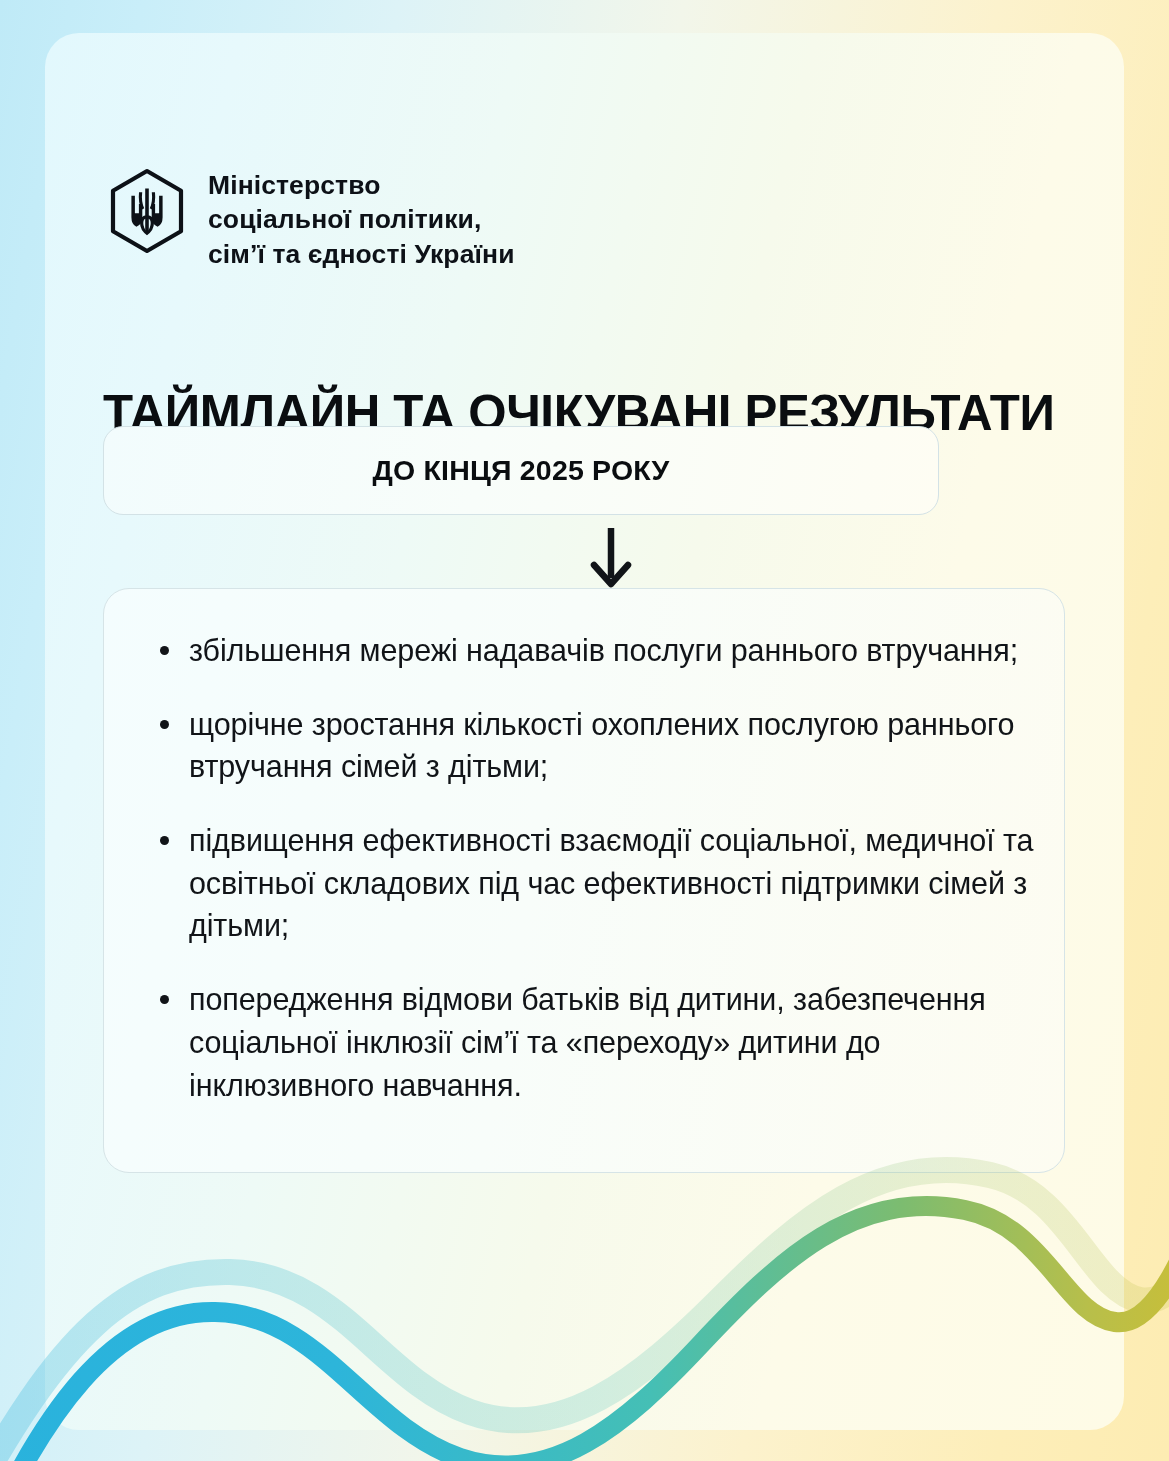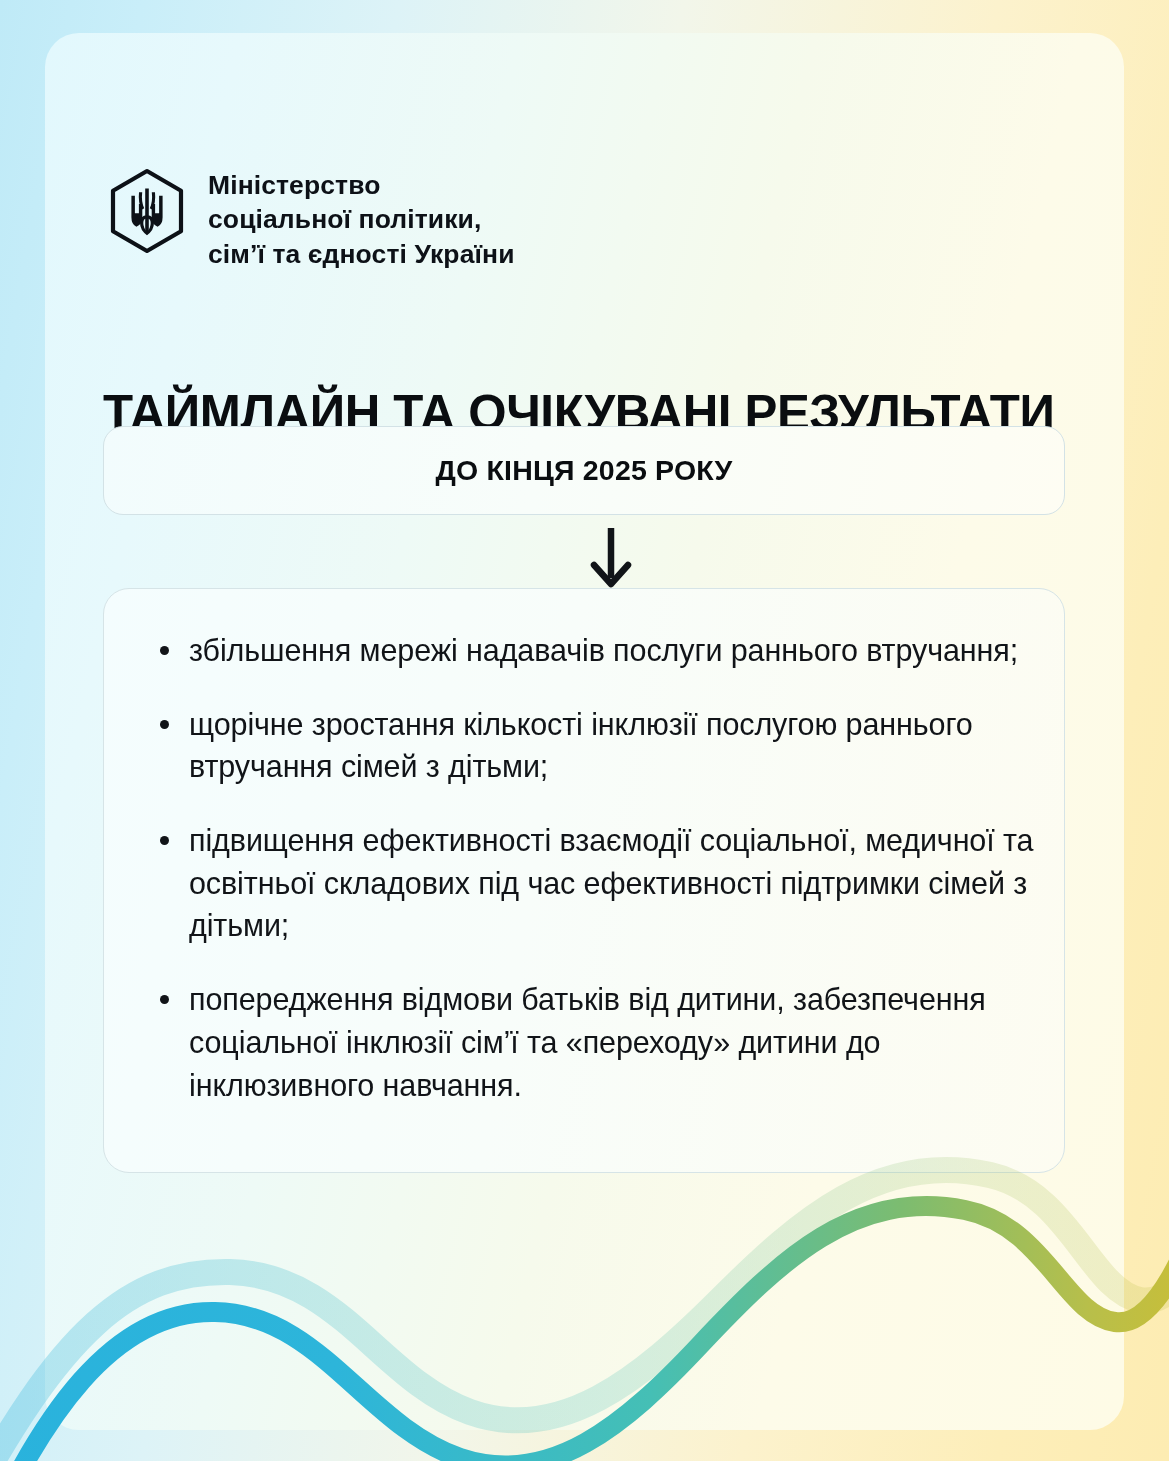--- a/index.html
+++ b/index.html
@@ -82,21 +82,21 @@
     transform: scaleX(0.985);
     transform-origin: left center;
     white-space: nowrap;
   }
 
   
   .date-pill {
     position: absolute;
     left: 58px;
     top: 393px;
-    width: 962px;
+    width: 836px;
     height: 89px;
     box-sizing: border-box;
     border: 1px solid #d3e2e6;
     border-radius: 20px;
     background: linear-gradient(100deg, #f2fcfd 0%, #f8fdfa 45%, #fefdf3 100%);
     display: flex;
     align-items: center;
     justify-content: center;
   }
   .date-pill-label {
@@ -206,21 +206,21 @@
     <span class="arrow">
       <svg viewBox="0 0 52 63" width="52" height="63" aria-hidden="true">
         <line x1="26" y1="2" x2="26" y2="52" stroke="#111418" stroke-width="6.5" stroke-linecap="butt"></line>
         <polyline points="9,39 26,58 43,39" fill="none" stroke="#111418" stroke-width="6.5" stroke-linecap="round" stroke-linejoin="round"></polyline>
       </svg>
     </span>
 
     <div class="panel">
       <ul class="bullet-list">
         <li class="bullet-item">збільшення мережі надавачів послуги раннього втручання;</li>
-        <li class="bullet-item">щорічне зростання кількості інклюзії послугою раннього втручання сімей з дітьми;</li>
+        <li class="bullet-item">щорічне зростання кількості охоплених послугою раннього втручання сімей з дітьми;</li>
         <li class="bullet-item">підвищення ефективності взаємодії соціальної, медичної та освітньої складових під час ефективності підтримки сімей з дітьми;</li>
         <li class="bullet-item">попередження відмови батьків від дитини, забезпечення соціальної інклюзії сім’ї та «переходу» дитини до інклюзивного навчання.</li>
       </ul>
     </div>
 
   </div>
 
   <svg class="waves" viewBox="0 0 1169 1461">
     <defs>
       <linearGradient id="waveMain" x1="0" y1="0" x2="1" y2="0">

